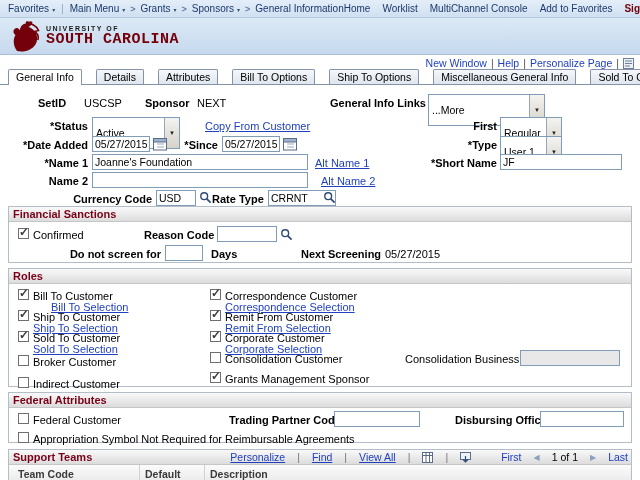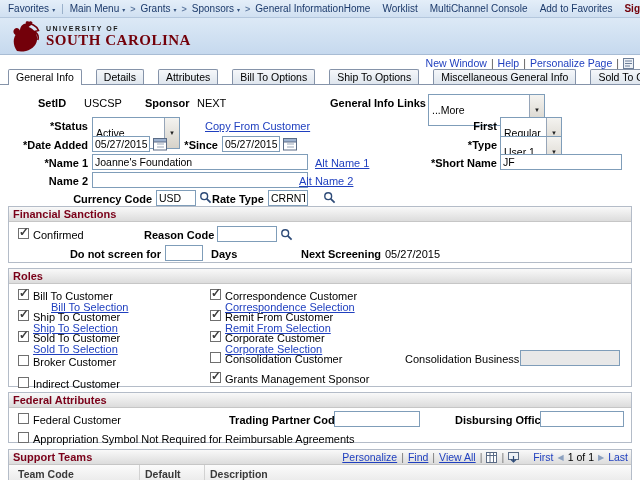--- a/index.html
+++ b/index.html
@@ -18,21 +18,21 @@
   .topright{margin-left:auto;display:flex;align-items:center;gap:12px}
   .toplink{color:#1c3a6b;cursor:pointer}
   .signout{color:#73000a;font-weight:bold;cursor:pointer}
 
   
   .logoband{position:absolute;top:18px;left:0;width:640px;height:37px;
     background:linear-gradient(#dce9f6,#c6d9ee);border-bottom:1px solid #a8bcd4}
   .logo{position:absolute;left:10px;top:3px;display:flex;align-items:center;gap:6px}
   .logotext .l1{font-size:7px;letter-spacing:1.5px;color:#1a1a1a;font-weight:bold}
   .logotext .l2{font-size:15px;color:#73000a;font-weight:bold;
-    font-family:Liberation Serif, serif;letter-spacing:.5px;line-height:16px}
+    font-family:Liberation Mono, monospace;letter-spacing:.5px;line-height:16px}
 
   
   .pagelinks{position:absolute;top:57px;right:6px;display:flex;align-items:center;gap:4px;
     font-size:10.5px}
   .plink{color:#1f3fbf;cursor:pointer}
   .pl-sep{color:#555}
 
   
   .tabs{position:absolute;top:70px;left:0;width:640px;height:15px;
     border-bottom:1px solid #8593a9;padding-left:8px;display:flex;align-items:flex-end}
@@ -62,21 +62,21 @@
   .icon{position:absolute;cursor:pointer;line-height:0}
 
   
   .gbox{position:absolute;left:8px;width:624px;border:1px solid #b4bcc8;background:#fff}
   .ghead{position:relative;height:15px;background:linear-gradient(#f9f9f9,#dcdcdc);
     border-bottom:1px solid #c6c6c6;color:#7a0019;font-weight:bold;
     padding:1px 4px;line-height:13px}
   .gbody{position:relative}
 
   
-  .st-toolbar{position:absolute;right:3px;top:1px;display:flex;align-items:center;gap:4px;
+  .st-toolbar{position:absolute;right:3px;top:1px;display:flex;align-items:center;gap:12px;
     font-weight:normal;font-size:10.5px;color:#000}
   .tlink{color:#1f3fbf;text-decoration:underline;cursor:pointer}
   .tsep{color:#777;font-weight:normal}
   .navarrow{color:#8ba0bf;font-size:8px;cursor:pointer}
   .grid-hdr{position:absolute;left:0;top:15px;width:622px;height:17px;
     background:linear-gradient(#fbfbfb,#ebebeb);border-bottom:1px solid #c9c9c9}
   .gcol{position:absolute;top:3px;font-weight:bold;color:#3a3a3a;font-size:10.5px}
   .vsep{position:absolute;top:0;width:1px;height:17px;background:#d2d2d2}
 </style>
 </head>
@@ -208,32 +208,32 @@
   </span>
 
   <span class="lbl r" style="left:28px;width:60px;top:157px">*Name 1</span>
   <input class="tx" style="left: 92px; top: 154px; width: 216px;" value="Joanne's Foundation">
   <span class="link" style="left:315px;top:157px">Alt Name 1</span>
   <span class="lbl r" style="left:416px;width:81px;top:157px">*Short Name</span>
   <input class="tx" style="left: 500px; top: 154px; width: 122px;" value="JF">
 
   <span class="lbl r" style="left:28px;width:60px;top:175px">Name 2</span>
   <input class="tx" style="left: 92px; top: 172px; width: 216px;">
-  <span class="link" style="left:299px;top:175px">Alt Name 2</span>
+  <span class="link" style="left:321px;top:175px">Alt Name 2</span>
 
   <span class="lbl r" style="left:48px;width:104px;top:193px">Currency Code</span>
   <input class="tx" style="left: 156px; top: 190px; width: 40px;" value="USD">
   <span class="icon" style="left:199px;top:191px">
     <svg width="13" height="13" viewBox="0 0 13 13">
         <circle cx="5.2" cy="5.2" r="3.4" fill="none" stroke="#2d4a77" stroke-width="1.4"></circle>
         <line x1="7.8" y1="7.8" x2="11.6" y2="11.6" stroke="#2d4a77" stroke-width="1.7"></line>
       </svg>
   </span>
   <span class="lbl" style="left:212px;top:193px">Rate Type</span>
-  <input class="tx" style="left: 268px; top: 190px; width: 40px;" value="CRRNT">
+  <input class="tx" style="left: 268px; top: 190px; width: 68px;" value="CRRNT">
   <span class="icon" style="left:323px;top:191px">
     <svg width="13" height="13" viewBox="0 0 13 13">
         <circle cx="5.2" cy="5.2" r="3.4" fill="none" stroke="#2d4a77" stroke-width="1.4"></circle>
         <line x1="7.8" y1="7.8" x2="11.6" y2="11.6" stroke="#2d4a77" stroke-width="1.7"></line>
       </svg>
   </span>
 
   <div class="gbox" style="top:206px;height:57px">
     <div class="ghead">Financial Sanctions</div>
     <div class="gbody">

